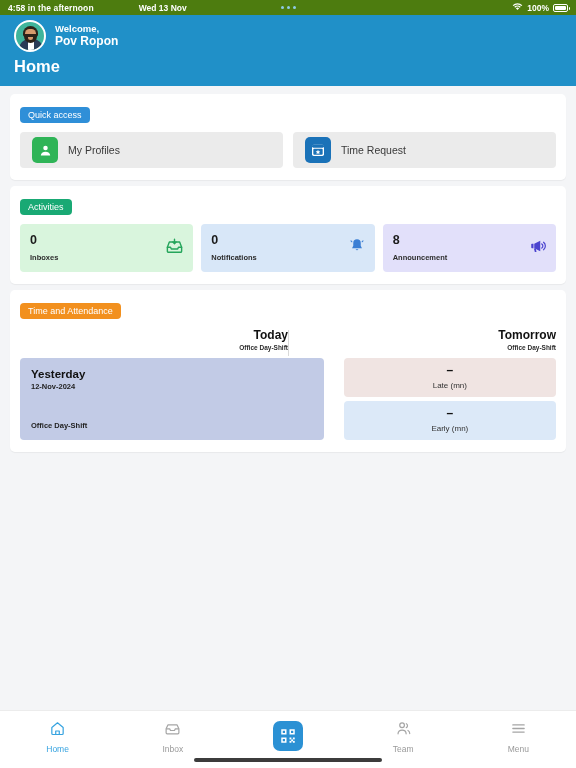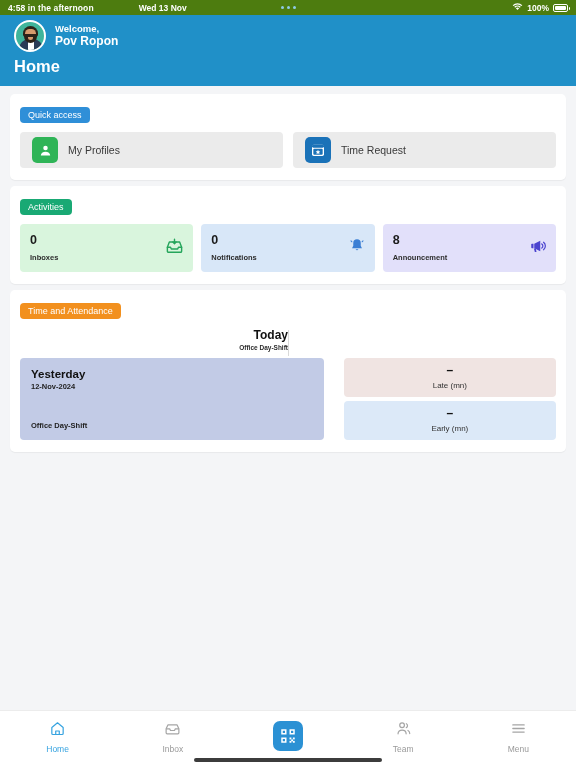--- a/index.html
+++ b/index.html
@@ -255,20 +255,24 @@
       </div>
 
     </div>
   </div>
 
   <div class="card">
     <span class="badge badge-time">Time and Attendance</span>
     <div class="ta-head">
       <div class="ta-col">
         <div class="ta-day">Today</div>
+        <div class="ta-shift">Office Day-Shift</div>
+      </div>
+      <div class="ta-col">
+        <div class="ta-day">Tomorrow</div>
         <div class="ta-shift">Office Day-Shift</div>
       </div>
       <span class="ta-divider"></span>
     </div>
     <div class="ta-body">
       <div class="yesterday-card">
         <div>
           <div class="y-title">Yesterday</div>
           <div class="y-date">12-Nov-2024</div>
         </div>

